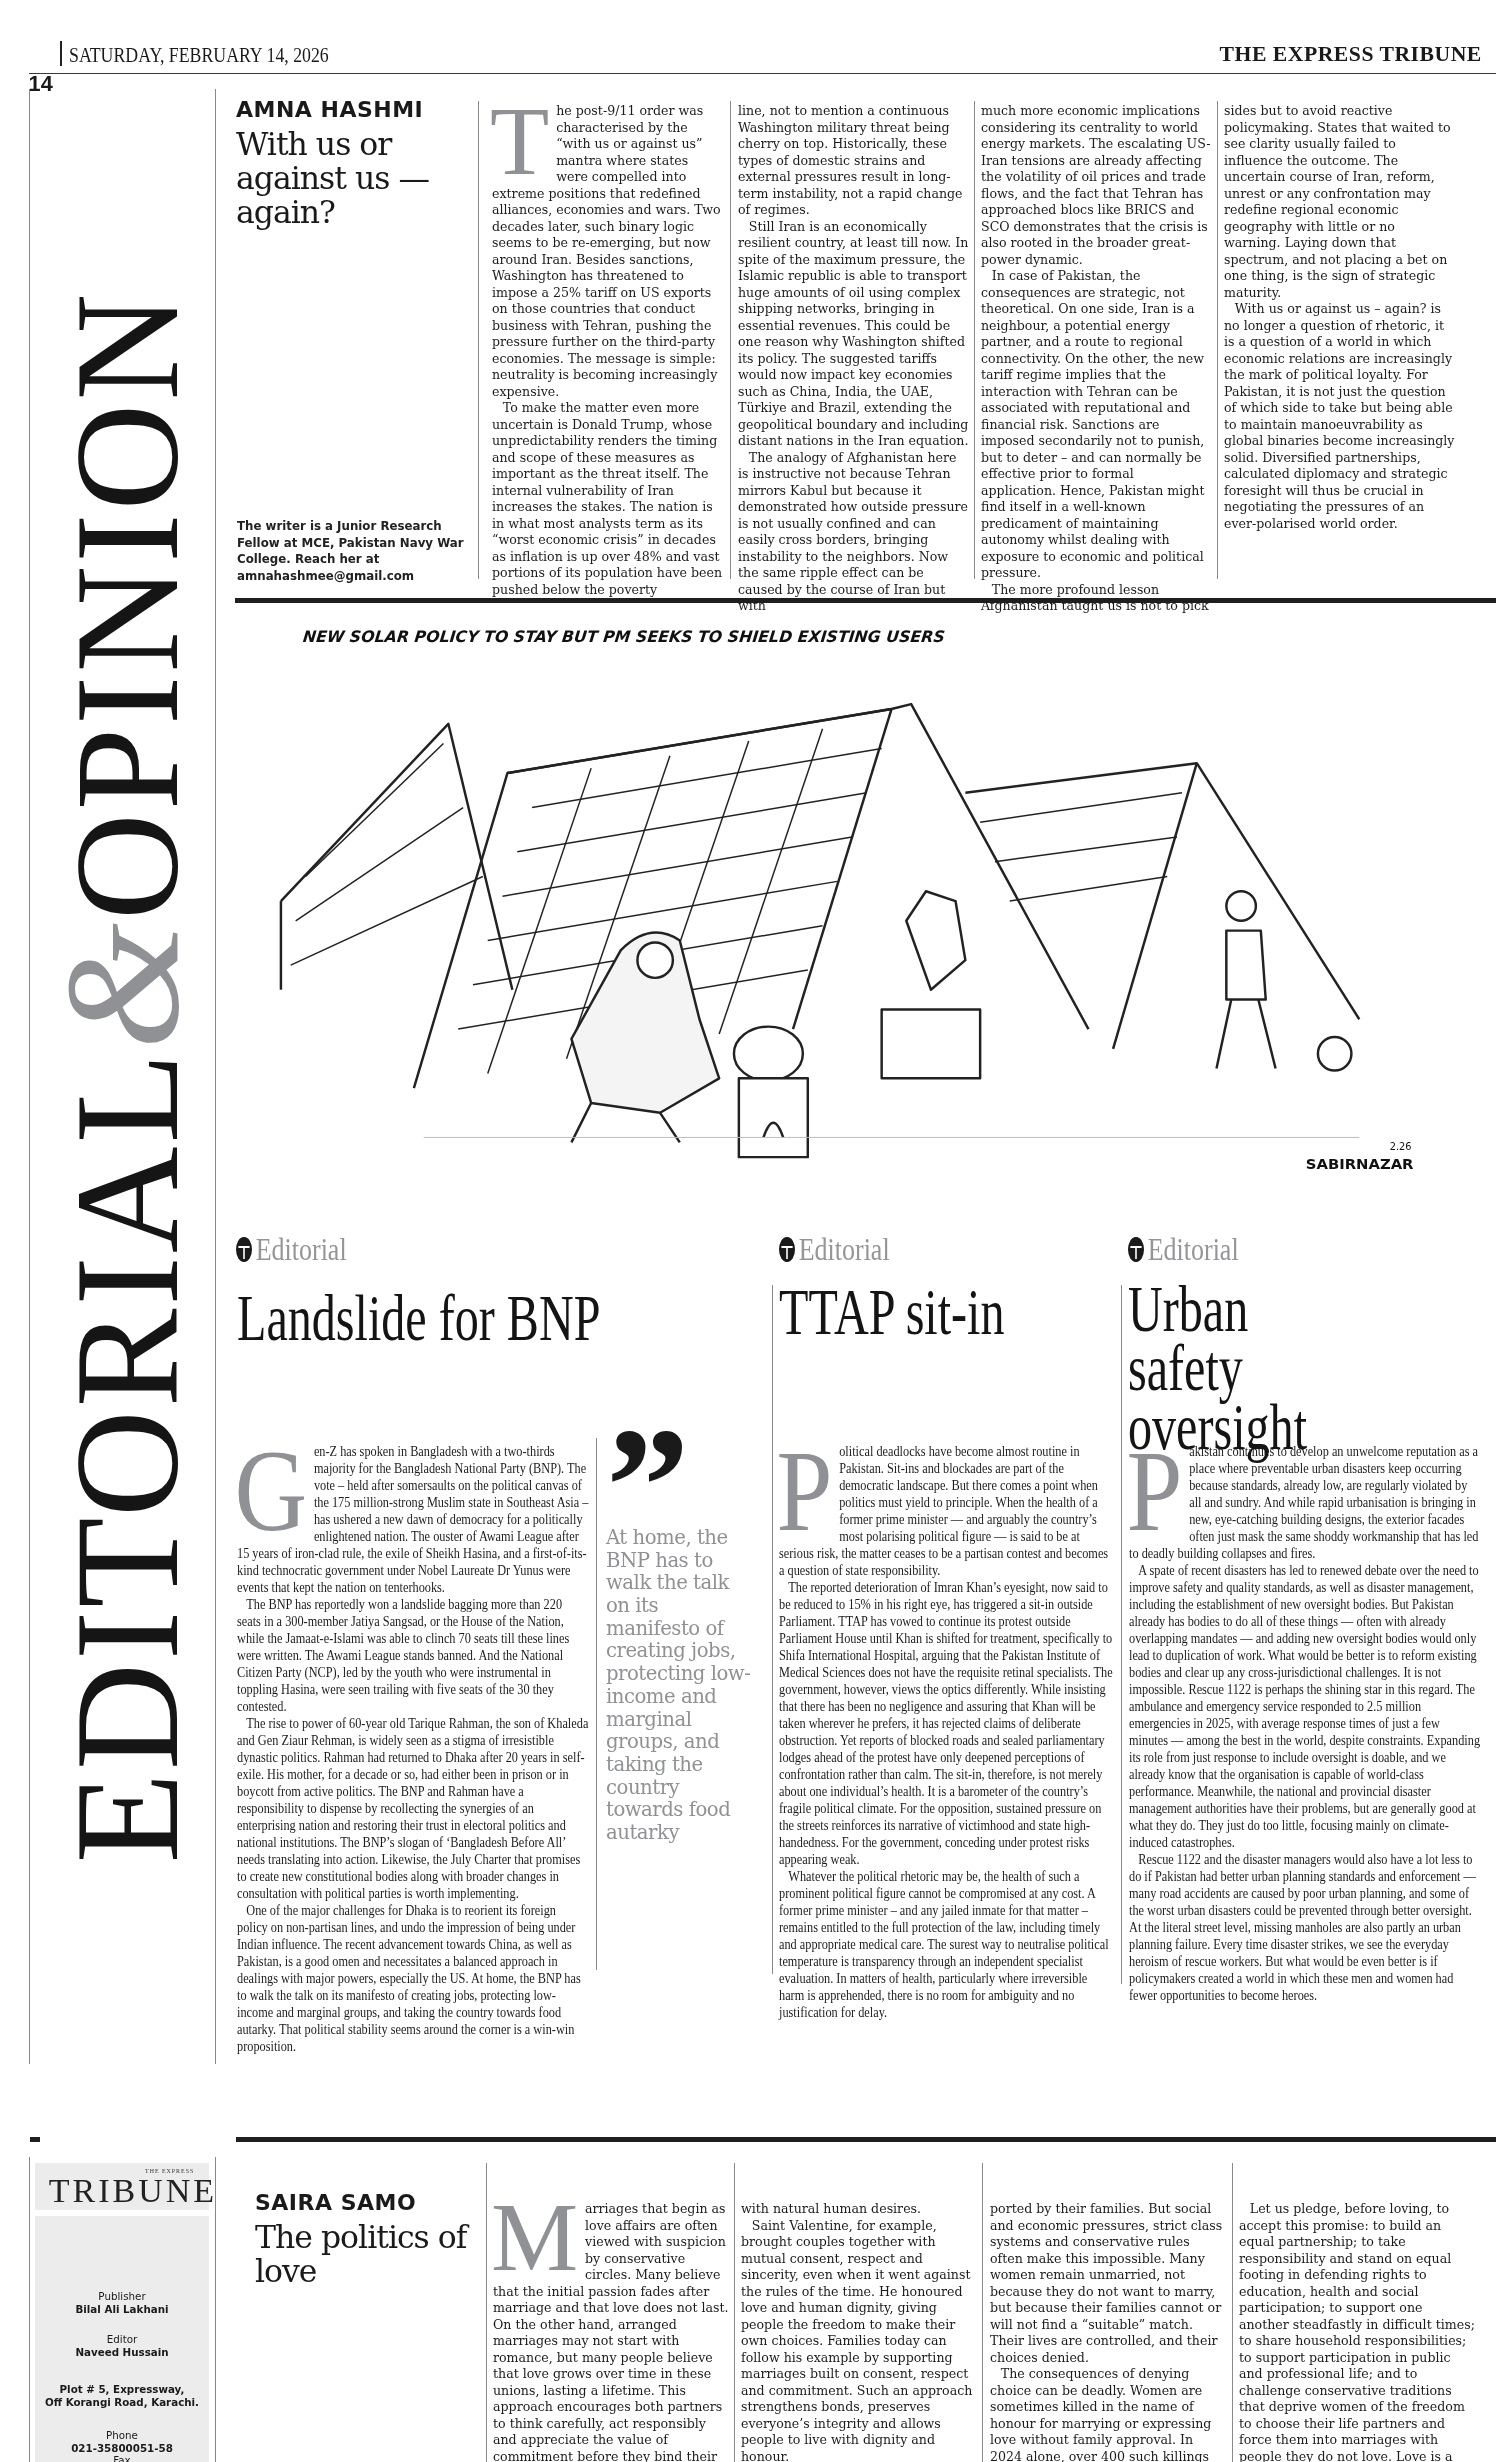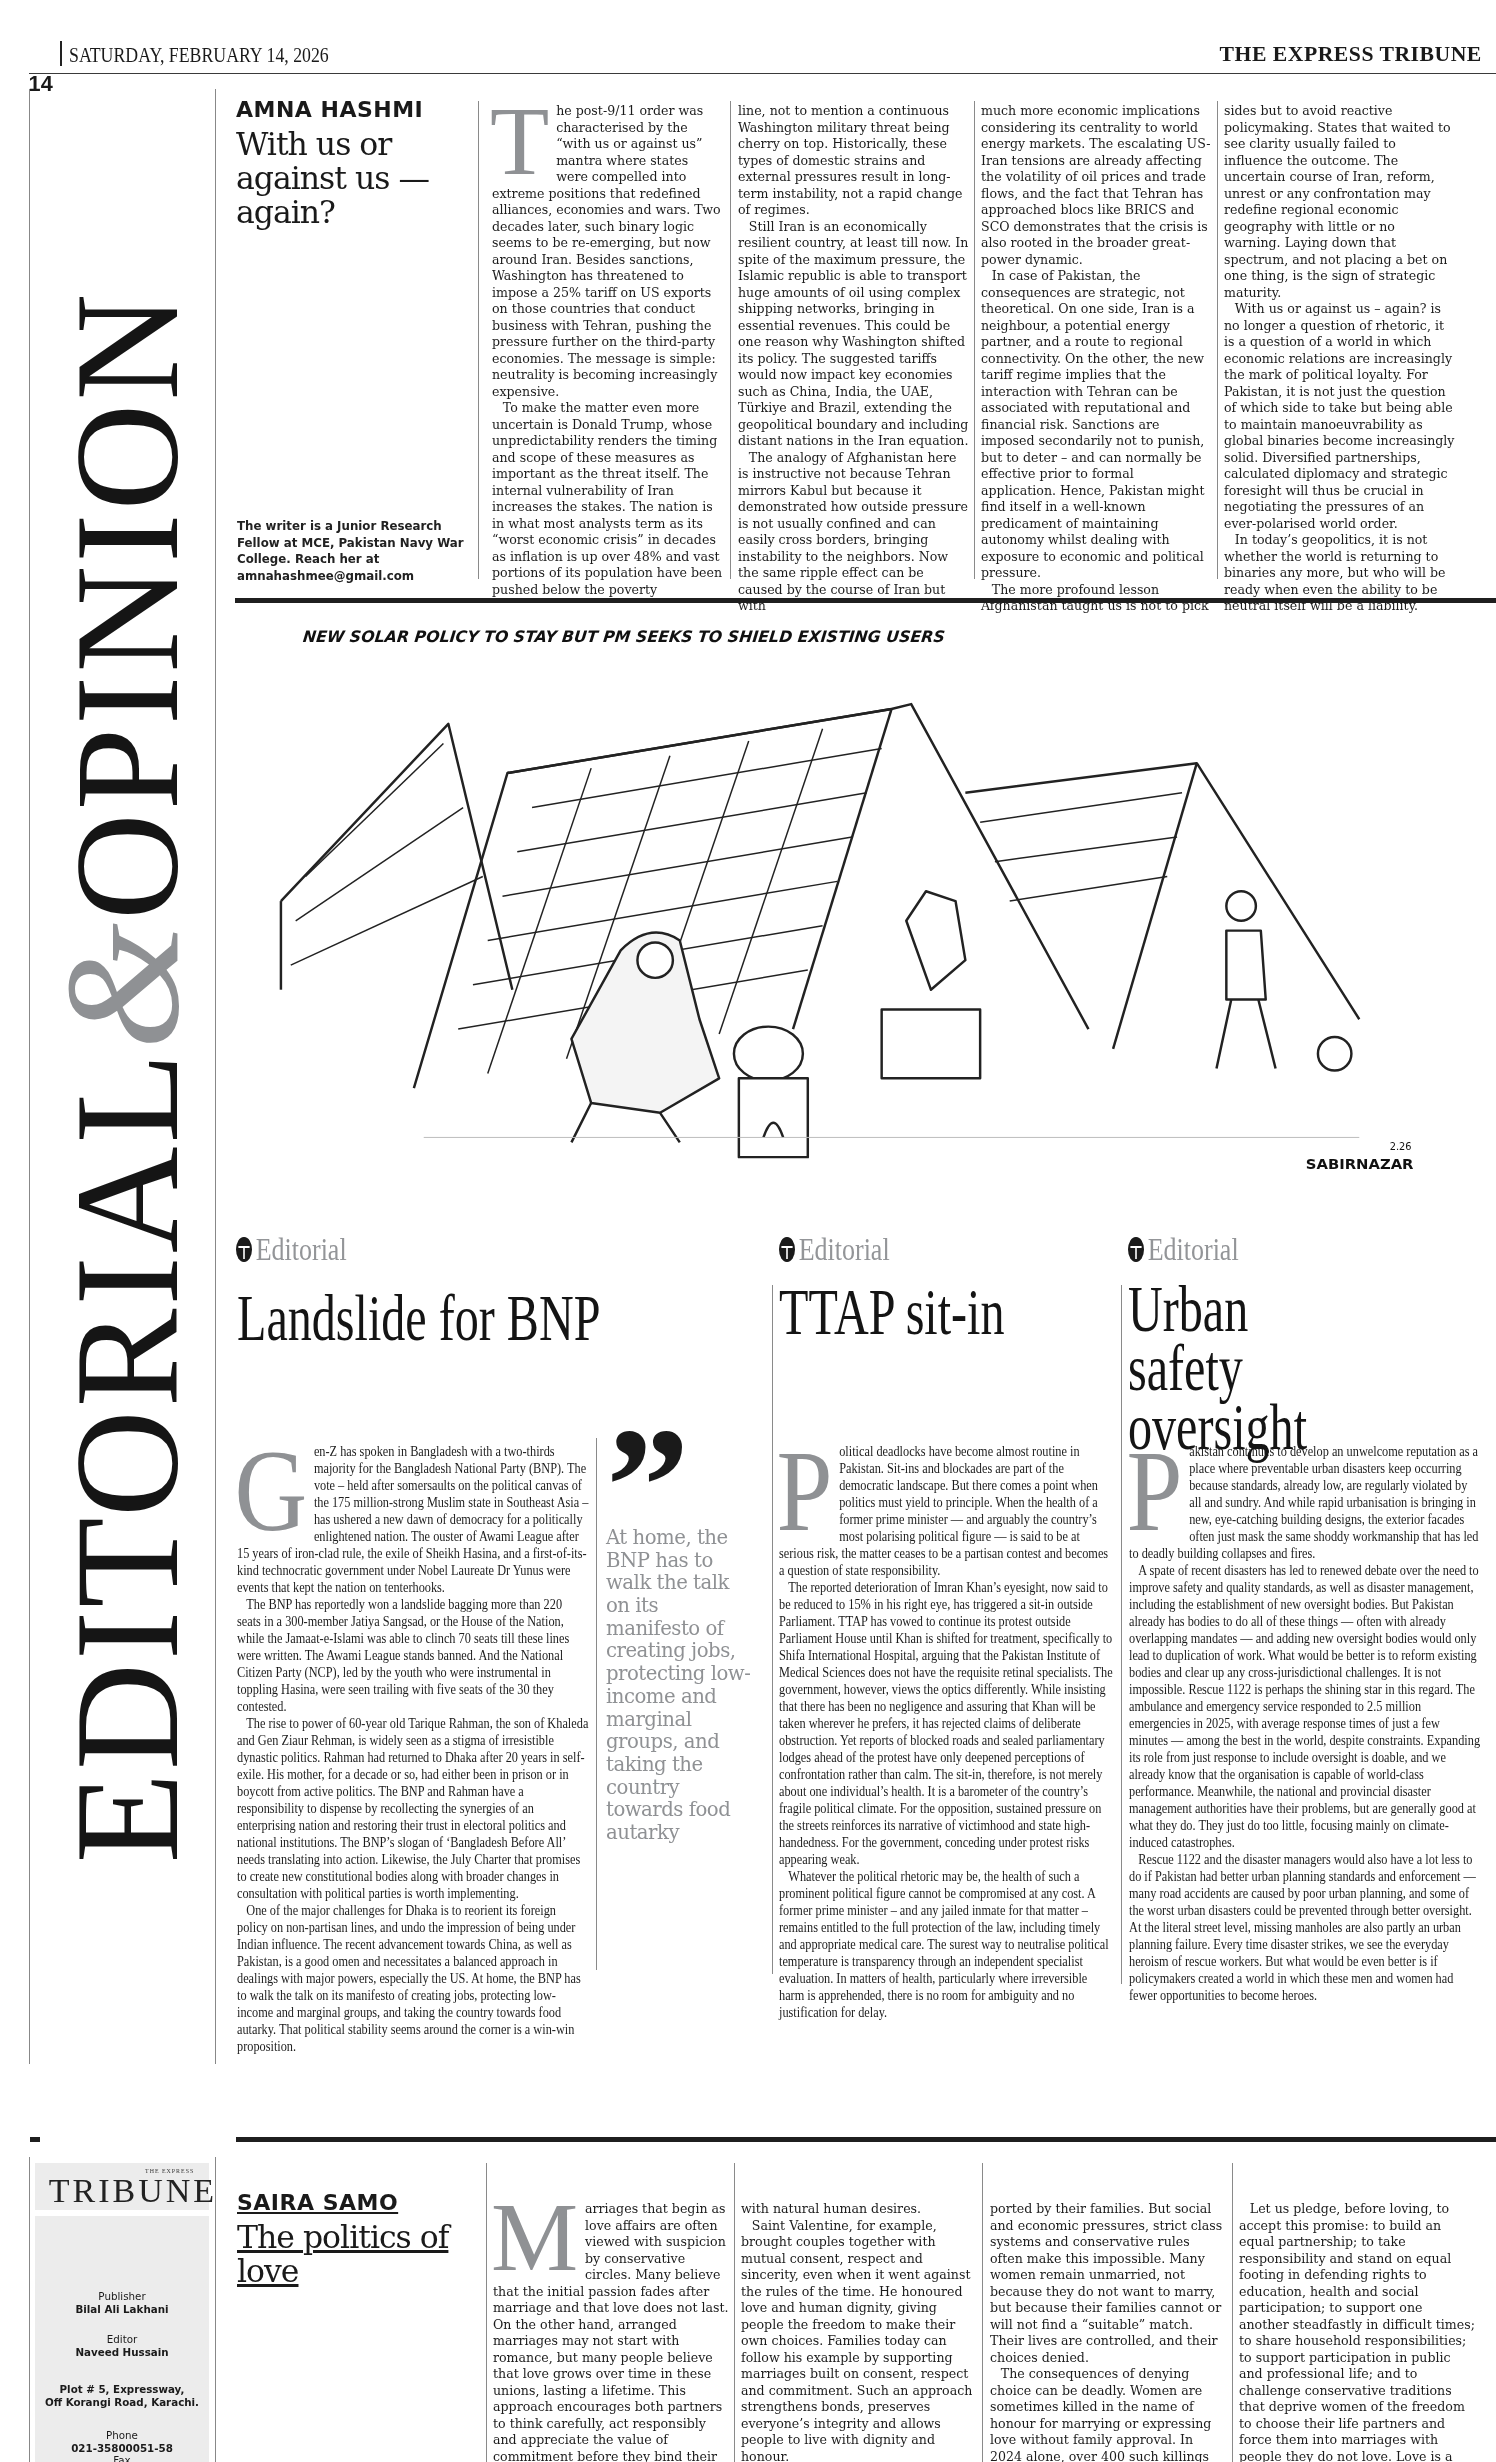--- a/index.html
+++ b/index.html
@@ -126,21 +126,20 @@
 <div class="colrule" style="left:974px; top:101px; height:478px;"></div>
 <div class="col" style="left:981px; top:103px; width:231px;">
   <p class="first">much more economic implications considering its centrality to world energy markets. The escalating US-Iran tensions are already affecting the volatility of oil prices and trade flows, and the fact that Tehran has approached blocs like BRICS and SCO demonstrates that the crisis is also rooted in the broader great-power dynamic.</p>
   <p>In case of Pakistan, the consequences are strategic, not theoretical. On one side, Iran is a neighbour, a potential energy partner, and a route to regional connectivity. On the other, the new tariff regime implies that the interaction with Tehran can be associated with reputational and financial risk. Sanctions are imposed secondarily not to punish, but to deter – and can normally be effective prior to formal application. Hence, Pakistan might find itself in a well-known predicament of maintaining autonomy whilst dealing with exposure to economic and political pressure.</p>
   <p>The more profound lesson Afghanistan taught us is not to pick</p>
 </div>
 <div class="colrule" style="left:1217px; top:101px; height:478px;"></div>
 <div class="col" style="left:1224px; top:103px; width:231px;">
   <p class="first">sides but to avoid reactive policymaking. States that waited to see clarity usually failed to influence the outcome. The uncertain course of Iran, reform, unrest or any confrontation may redefine regional economic geography with little or no warning. Laying down that spectrum, and not placing a bet on one thing, is the sign of strategic maturity.</p>
   <p>With us or against us – again? is no longer a question of rhetoric, it is a question of a world in which economic relations are increasingly the mark of political loyalty. For Pakistan, it is not just the question of which side to take but being able to maintain manoeuvrability as global binaries become increasingly solid. Diversified partnerships, calculated diplomacy and strategic foresight will thus be crucial in negotiating the pressures of an ever-polarised world order.</p>
-  <p>In today’s geopolitics, it is not whether the world is returning to binaries any more, but who will be ready when even the ability to be neutral itself will be a liability.</p>
 </div>
 
 <div class="thick-rule" style="left:235px; top:598px; width:1261px;"></div>
 
 <div class="abs cartoon">
   <div class="cartoon-caption">NEW SOLAR POLICY TO STAY BUT PM SEEKS TO SHIELD EXISTING USERS</div>
   <svg class="abs" style="left:0; top:34px;" width="1167" height="522" viewBox="0 0 2370 1060">
     <g stroke="#222" stroke-width="5" fill="none" stroke-linejoin="round">
 
       <path d="M10 520 L350 160 L480 700"></path>
@@ -255,21 +254,21 @@
   <div class="info-gap" style="height:24.6px;"></div>
   <div class="info-value">Plot # 5, Expressway,</div>
   <div class="info-value">Off Korangi Road, Karachi.</div>
   <div class="info-gap" style="height:19.7px;"></div>
   <div class="info-label">Phone</div>
   <div class="info-value">021-35800051-58</div>
   <div class="info-label">Fax</div>
 
 </div>
 
-<div class="abs" style="left:237px; top:2190px; width:231px;text-decoration:underline;">
+<div class="abs" style="left:255px; top:2190px; width:231px;">
   <div class="byline">SAIRA SAMO</div>
   <div class="op-headline">The politics of love</div>
 </div>
 
 <div class="colrule" style="left:486px; top:2163px; height:555px;"></div>
 <div class="col" style="left:493px; top:2201px; width:236px;">
   <p class="first"><span class="dropcap" style="font-size:98px; line-height:69px;">M</span><span>arriages that begin as love affairs are often viewed with suspicion by conservative circles. Many believe that the initial passion fades after marriage and that love does not last. On the other hand, arranged marriages may not start with romance, but many people believe that love grows over time in these unions, lasting a lifetime. This approach encourages both partners to think carefully, act responsibly and appreciate the value of commitment before they bind their lives together.</span></p>
 
 </div>
 <div class="colrule" style="left:734px; top:2163px; height:555px;"></div>

